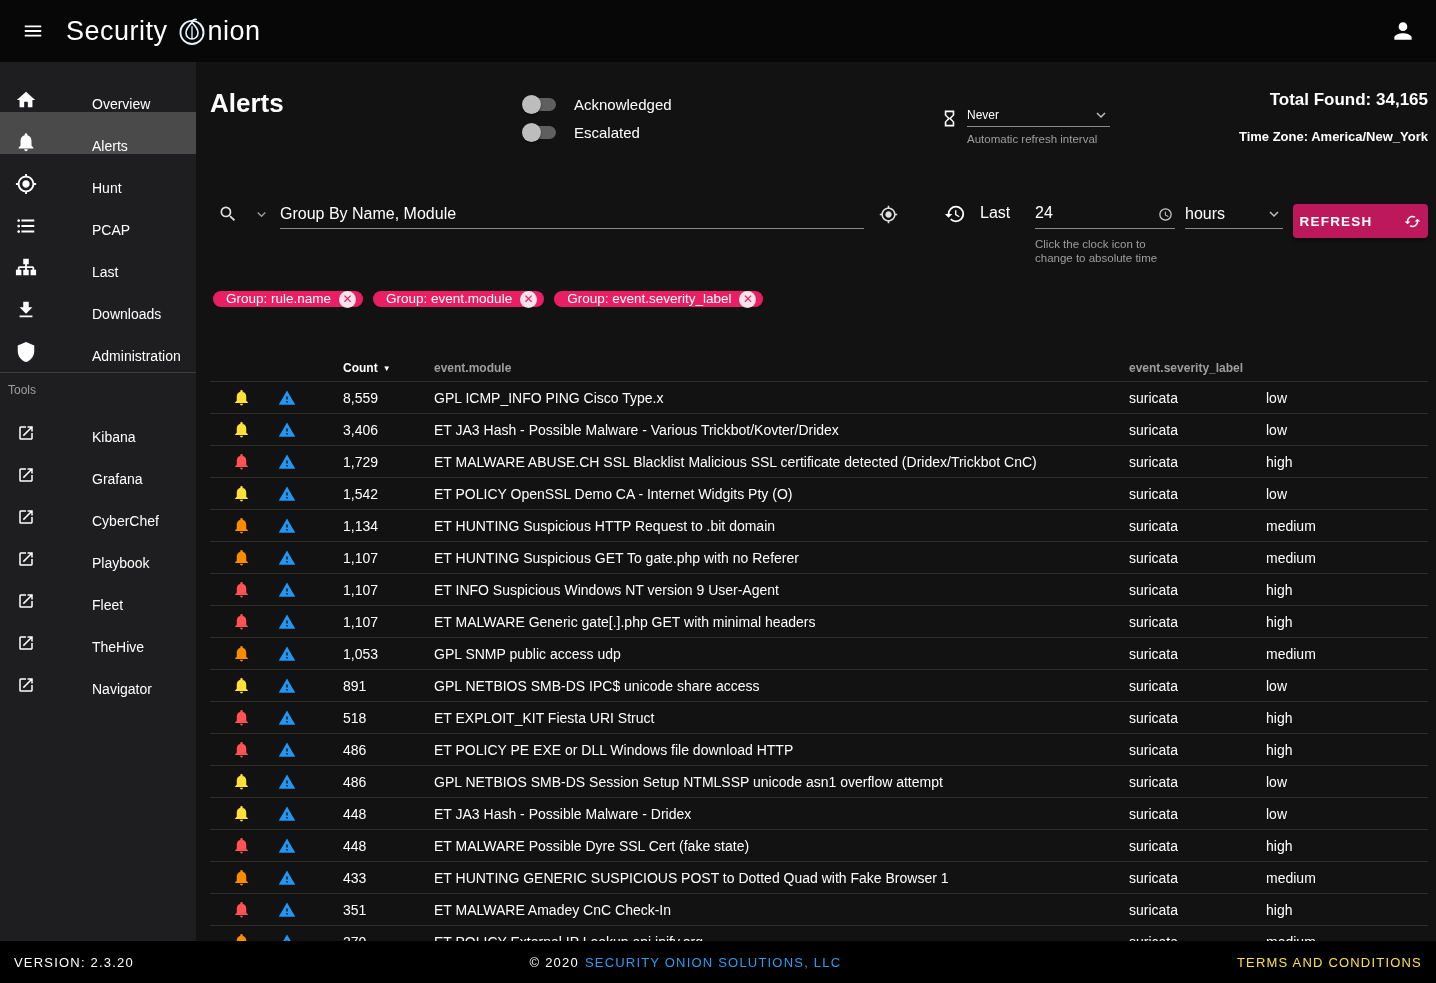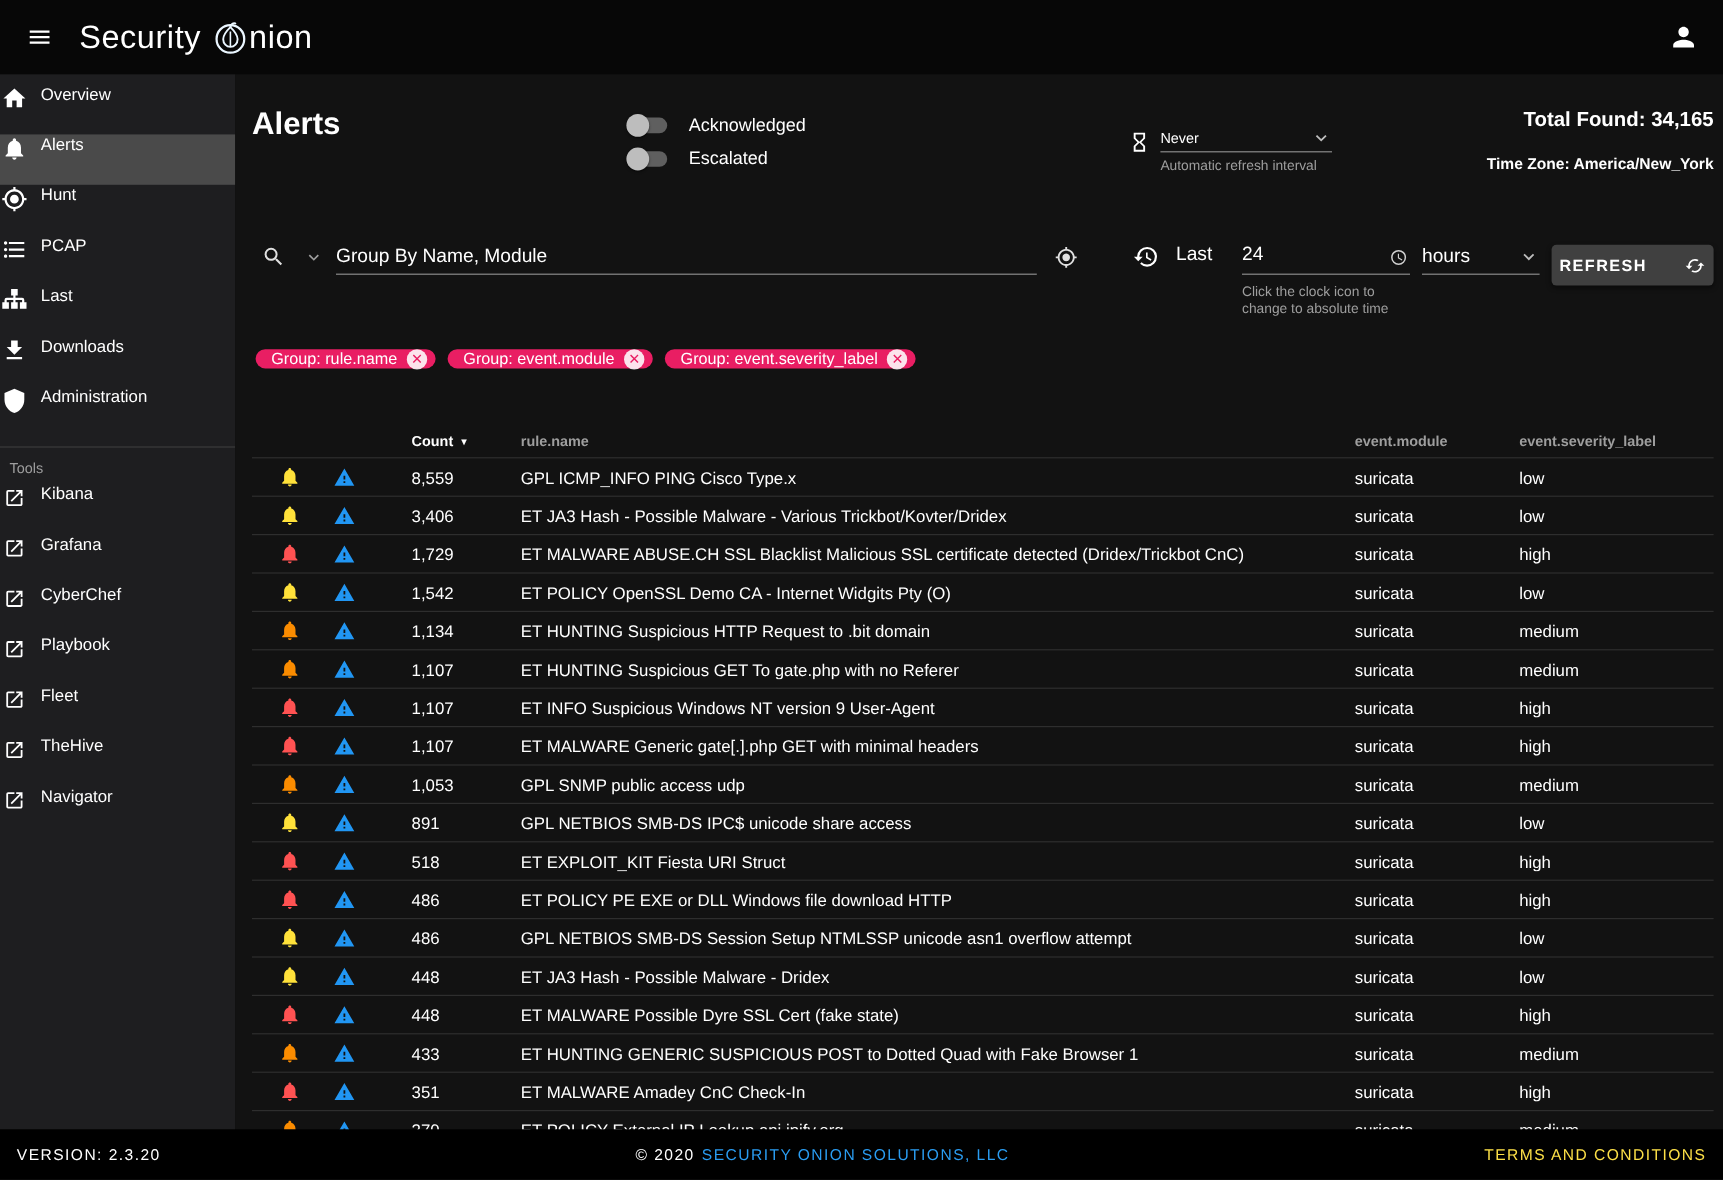--- a/index.html
+++ b/index.html
@@ -18,21 +18,21 @@
   .logo { display:flex; align-items:center; margin-left:12px; font-size:27px; font-weight:300; letter-spacing:.5px; color:#fff; }
   .onion { color:#eaf6ff; margin:0 1px 0 9px; }
   .topbar .spacer { flex:1; }
   .avatar { background:none; border:none; color:#fff; cursor:pointer; padding:4px; }
 
   
   .shell { display:flex; height:879px; }
 
   
   .sidebar { width:196px; flex-shrink:0; background:#1e1e20; padding-top:8px; }
-  .nav-item { height:42px; display:flex; align-items:flex-start; font-size:14px; cursor:pointer; color:#fff; }
+  .nav-item { height:42px; display:flex; align-items:flex-end; padding-left:14px; font-size:14px; cursor:pointer; color:#fff;gap:44px; }
   .nav-item.active { background:#4a4a4a; }
   .nav-icon { width:24px; height:24px; margin-right:10px; display:flex; align-items:center; justify-content:center; color:#fff; }
   .sb-divider { border-top:1px solid #3c3c3c; margin-top:8px; }
   .tools-label { font-size:12px; color:#9e9e9e; padding:10px 0 6px 8px; }
 
   
   .main { flex:1; position:relative; background:#121212; overflow:hidden; }
 
   .header-area { position:relative; height:138px; }
   .page-title { position:absolute; left:14px; top:26px; font-size:26px; font-weight:600; }
@@ -326,21 +326,21 @@
           </span>
       </div>
       <div class="abs unit-select">
         <span>hours</span>
         <span class="chev">
             <svg viewBox="0 0 24 24" width="18" height="18">
               <path fill="currentColor" fill-rule="evenodd" d="M7.41 8.59 12 13.17l4.59-4.58L18 10l-6 6-6-6 1.41-1.41z"></path>
             </svg>
           </span>
       </div>
-      <button class="abs refresh-btn" style="background: #404040; gap: 32px;">
+      <button class="abs refresh-btn" style="background: #be185d; gap: 32px;">
         <span>REFRESH</span>
         <span>
             <svg viewBox="0 0 24 24" width="17" height="17">
               <path fill="currentColor" fill-rule="evenodd" d="M19 8l-4 4h3c0 3.31-2.69 6-6 6-1.01 0-1.97-.25-2.8-.7l-1.46 1.46C8.97 19.54 10.43 20 12 20c4.42 0 8-3.58 8-8h3l-4-4zM6 12c0-3.31 2.69-6 6-6 1.01 0 1.97.25 2.8.7l1.46-1.46C15.03 4.46 13.57 4 12 4c-4.42 0-8 3.58-8 8H1l4 4 4-4H6z"></path>
             </svg>
           </span>
       </button>
       <div class="abs time-hint">
         <div>Click the clock icon to</div>
         <div>change to absolute time</div>
@@ -363,21 +363,20 @@
       </div>
 
     <div class="table-wrap">
       <div class="t-head">
         <div class="th"></div>
         <div class="th"></div>
         <div class="th c-count">
           <span>Count</span>
           <span class="sort-arrow">▼</span>
         </div>
-        <div class="th c-rule">rule.name</div>
         <div class="th c-module">event.module</div>
         <div class="th c-sev">event.severity_label</div>
       </div>
       <div class="t-body">
           <div class="t-row">
             <div class="icon-cell">
               <span class="bell-ico" style="color:#ffe13a">
                 <svg viewBox="0 0 24 24" width="19" height="19">
                   <path fill="currentColor" fill-rule="evenodd" d="M12 22c1.1 0 2-.9 2-2h-4c0 1.1.9 2 2 2zm6-6v-5c0-3.07-1.64-5.64-4.5-6.32V4c0-.83-.67-1.5-1.5-1.5s-1.5.67-1.5 1.5v.68C7.63 5.36 6 7.92 6 11v5l-2 2v1h16v-1l-2-2z"></path>
                 </svg>

